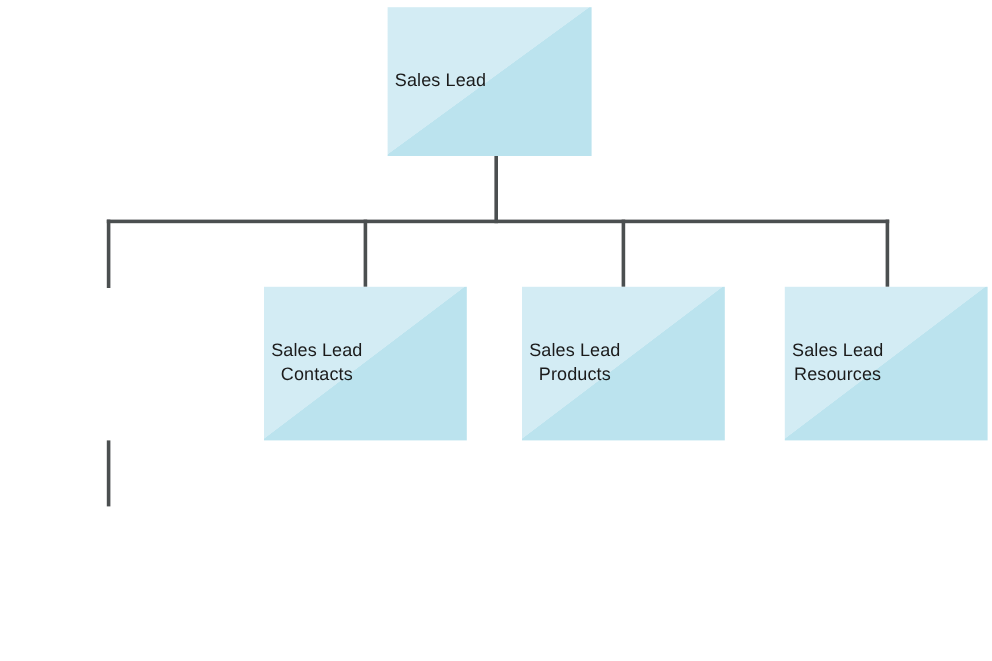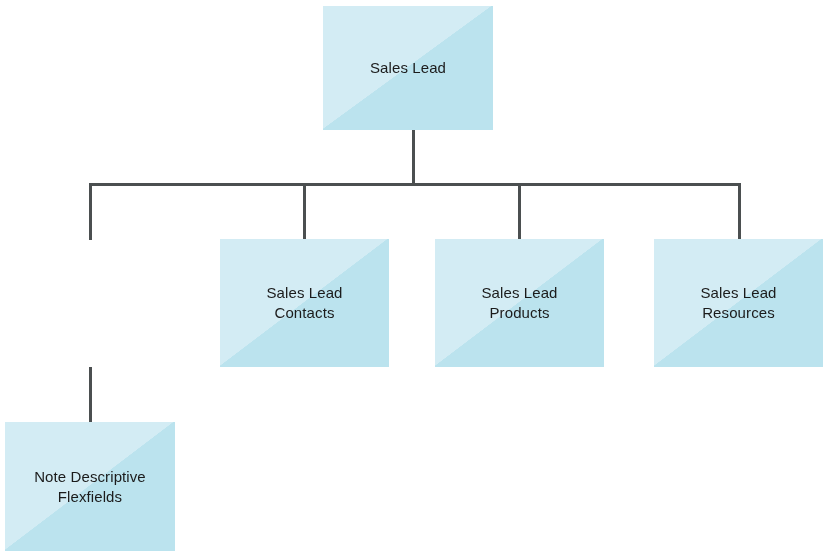--- a/index.html
+++ b/index.html
@@ -15,21 +15,20 @@
     width: 827px;
     height: 551px;
     background: #ffffff;
     overflow: hidden;
   }
   .node {
     position: absolute;
     box-sizing: border-box;
     display: flex;
     align-items: center;
-    justify-content: center;
     text-align: center;
     color: #1b1b1b;
     font-size: 15px;
     line-height: 1.32;
     letter-spacing: 0.1px;
     background: linear-gradient(
       to bottom right,
       #d3ecf4 0%,
       #d3ecf4 49.4%,
       #bbe3ee 49.6%,
@@ -74,18 +73,14 @@
   <div class="node" style="left:435px; top:239px; width:169px; height:128px;">
     <span class="node-label">Sales Lead
 Products</span>
   </div>
 
   <div class="node" style="left:654px; top:239px; width:169px; height:128px;">
     <span class="node-label">Sales Lead
 Resources</span>
   </div>
 
-  <div class="node" style="left:5px; top:422px; width:170px; height:129px;">
-    <span class="node-label">Note Descriptive
-Flexfields</span>
-  </div>
 
 </div>
 
 </body></html>

